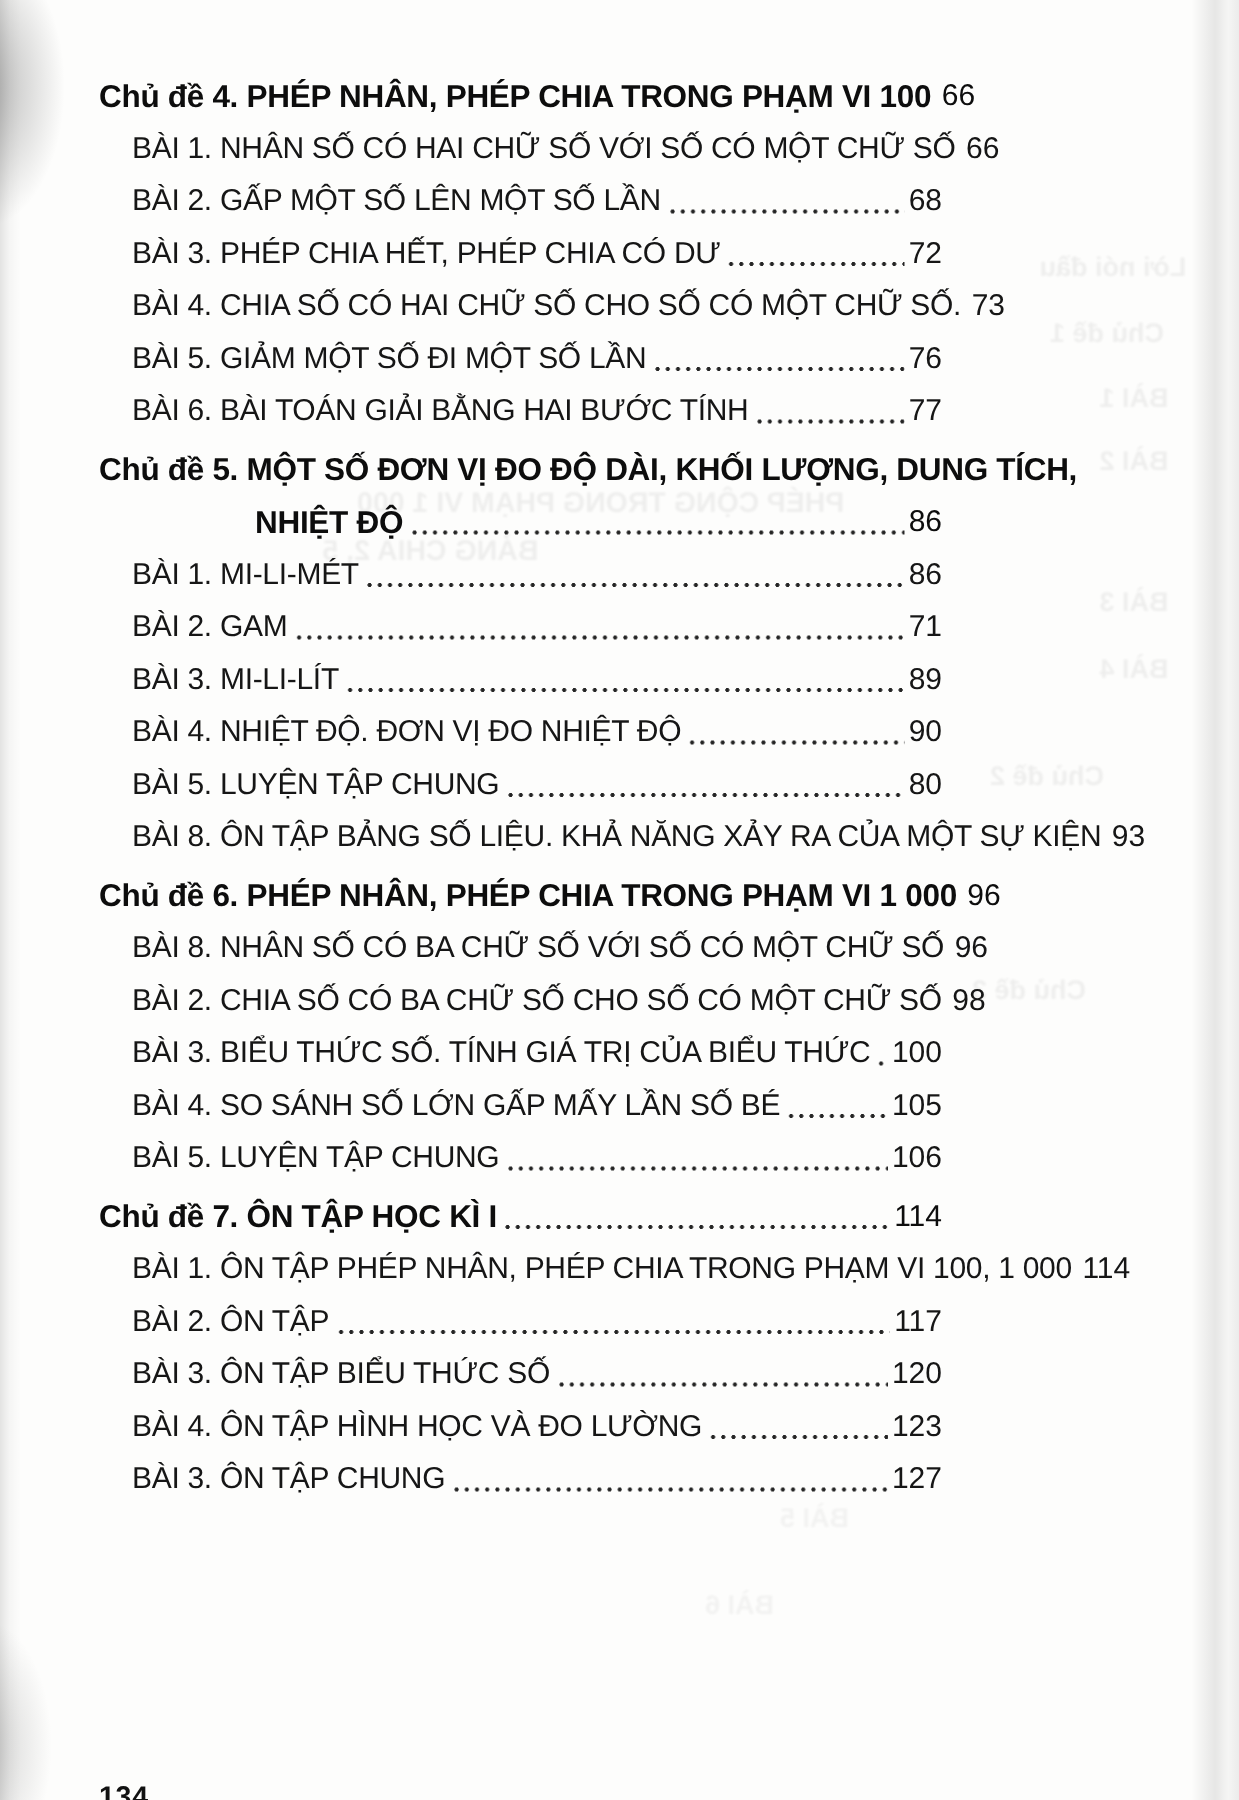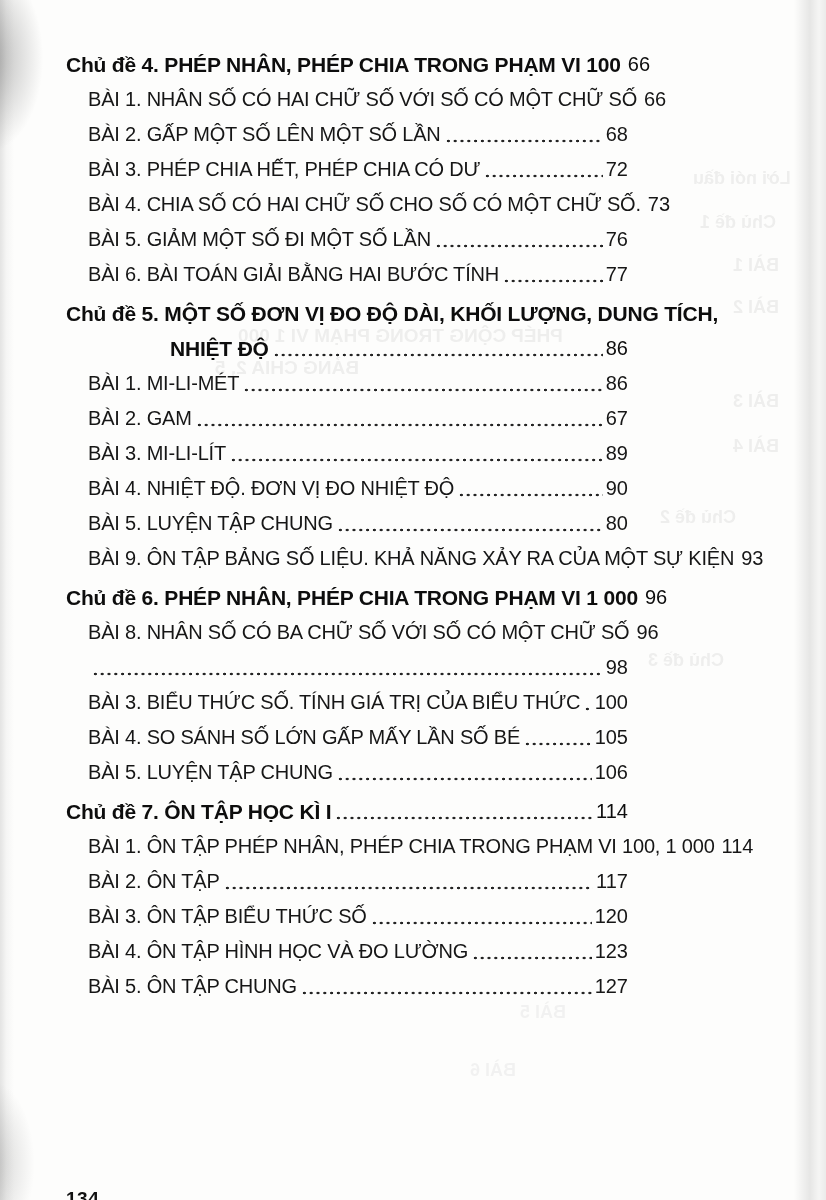--- a/index.html
+++ b/index.html
@@ -186,55 +186,56 @@
           <span class="num">86</span>
         </div>
         <div class="row item-row">
           <span class="label">BÀI 1. MI-LI-MÉT</span>
           <span class="leader"></span>
           <span class="num">86</span>
         </div>
         <div class="row item-row">
           <span class="label">BÀI 2. GAM</span>
           <span class="leader"></span>
-          <span class="num">67</span>
+          <span class="num">71</span>
         </div>
         <div class="row item-row">
           <span class="label">BÀI 3. MI-LI-LÍT</span>
           <span class="leader"></span>
           <span class="num">89</span>
         </div>
         <div class="row item-row">
           <span class="label">BÀI 4. NHIỆT ĐỘ. ĐƠN VỊ ĐO NHIỆT ĐỘ</span>
           <span class="leader"></span>
           <span class="num">90</span>
         </div>
         <div class="row item-row">
           <span class="label">BÀI 5. LUYỆN TẬP CHUNG</span>
           <span class="leader"></span>
           <span class="num">80</span>
         </div>
         <div class="row item-row">
-          <span class="label">BÀI 9. ÔN TẬP BẢNG SỐ LIỆU. KHẢ NĂNG XẢY RA CỦA MỘT SỰ KIỆN</span>
+          <span class="label">BÀI 8. ÔN TẬP BẢNG SỐ LIỆU. KHẢ NĂNG XẢY RA CỦA MỘT SỰ KIỆN</span>
           <span class="leader"></span>
           <span class="num">93</span>
         </div>
       </div>
       <div class="section">
         <div class="row heading-row">
           <span class="label">Chủ đề 6. PHÉP NHÂN, PHÉP CHIA TRONG PHẠM VI 1 000</span>
           <span class="leader"></span>
           <span class="num">96</span>
         </div>
         <div class="row item-row">
           <span class="label">BÀI 8. NHÂN SỐ CÓ BA CHỮ SỐ VỚI SỐ CÓ MỘT CHỮ SỐ</span>
           <span class="leader"></span>
           <span class="num">96</span>
         </div>
         <div class="row item-row">
+          <span class="label">BÀI 2. CHIA SỐ CÓ BA CHỮ SỐ CHO SỐ CÓ MỘT CHỮ SỐ</span>
           <span class="leader"></span>
           <span class="num">98</span>
         </div>
         <div class="row item-row">
           <span class="label">BÀI 3. BIỂU THỨC SỐ. TÍNH GIÁ TRỊ CỦA BIỂU THỨC</span>
           <span class="leader"></span>
           <span class="num">100</span>
         </div>
         <div class="row item-row">
           <span class="label">BÀI 4. SO SÁNH SỐ LỚN GẤP MẤY LẦN SỐ BÉ</span>
@@ -267,21 +268,21 @@
           <span class="label">BÀI 3. ÔN TẬP BIỂU THỨC SỐ</span>
           <span class="leader"></span>
           <span class="num">120</span>
         </div>
         <div class="row item-row">
           <span class="label">BÀI 4. ÔN TẬP HÌNH HỌC VÀ ĐO LƯỜNG</span>
           <span class="leader"></span>
           <span class="num">123</span>
         </div>
         <div class="row item-row">
-          <span class="label">BÀI 5. ÔN TẬP CHUNG</span>
+          <span class="label">BÀI 3. ÔN TẬP CHUNG</span>
           <span class="leader"></span>
           <span class="num">127</span>
         </div>
       </div>
     </main>
 
   <div class="folio">134</div>
 
   <div class="edge-left"></div>
   <div class="corner-top-left"></div>

